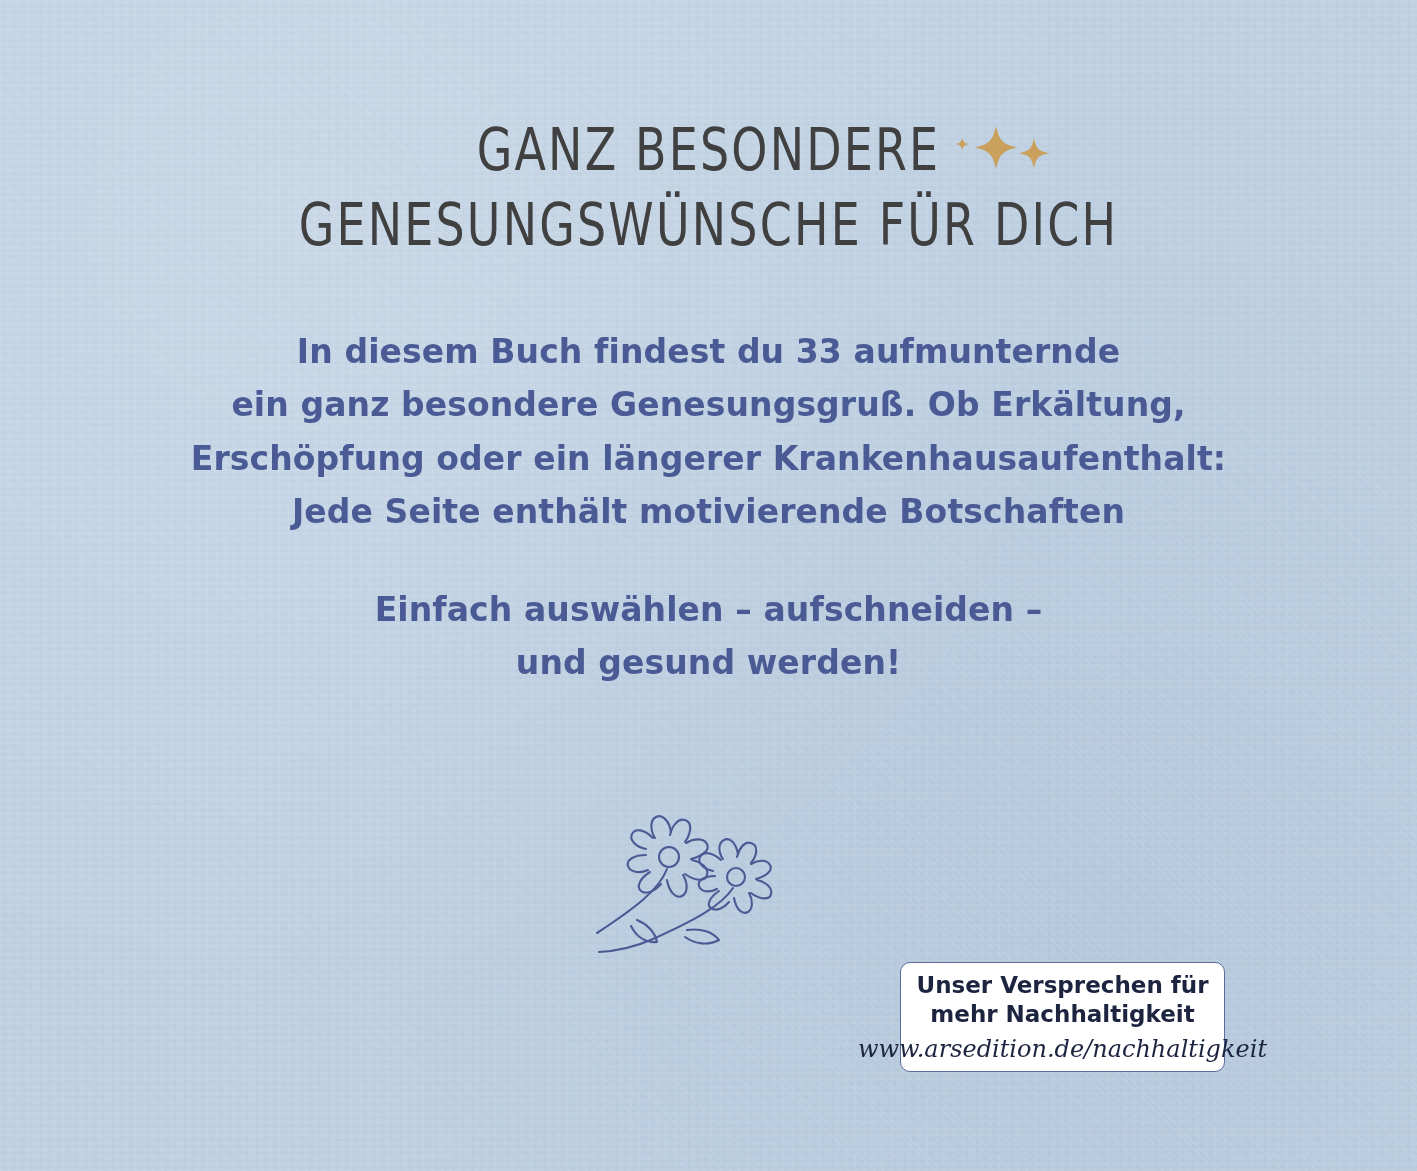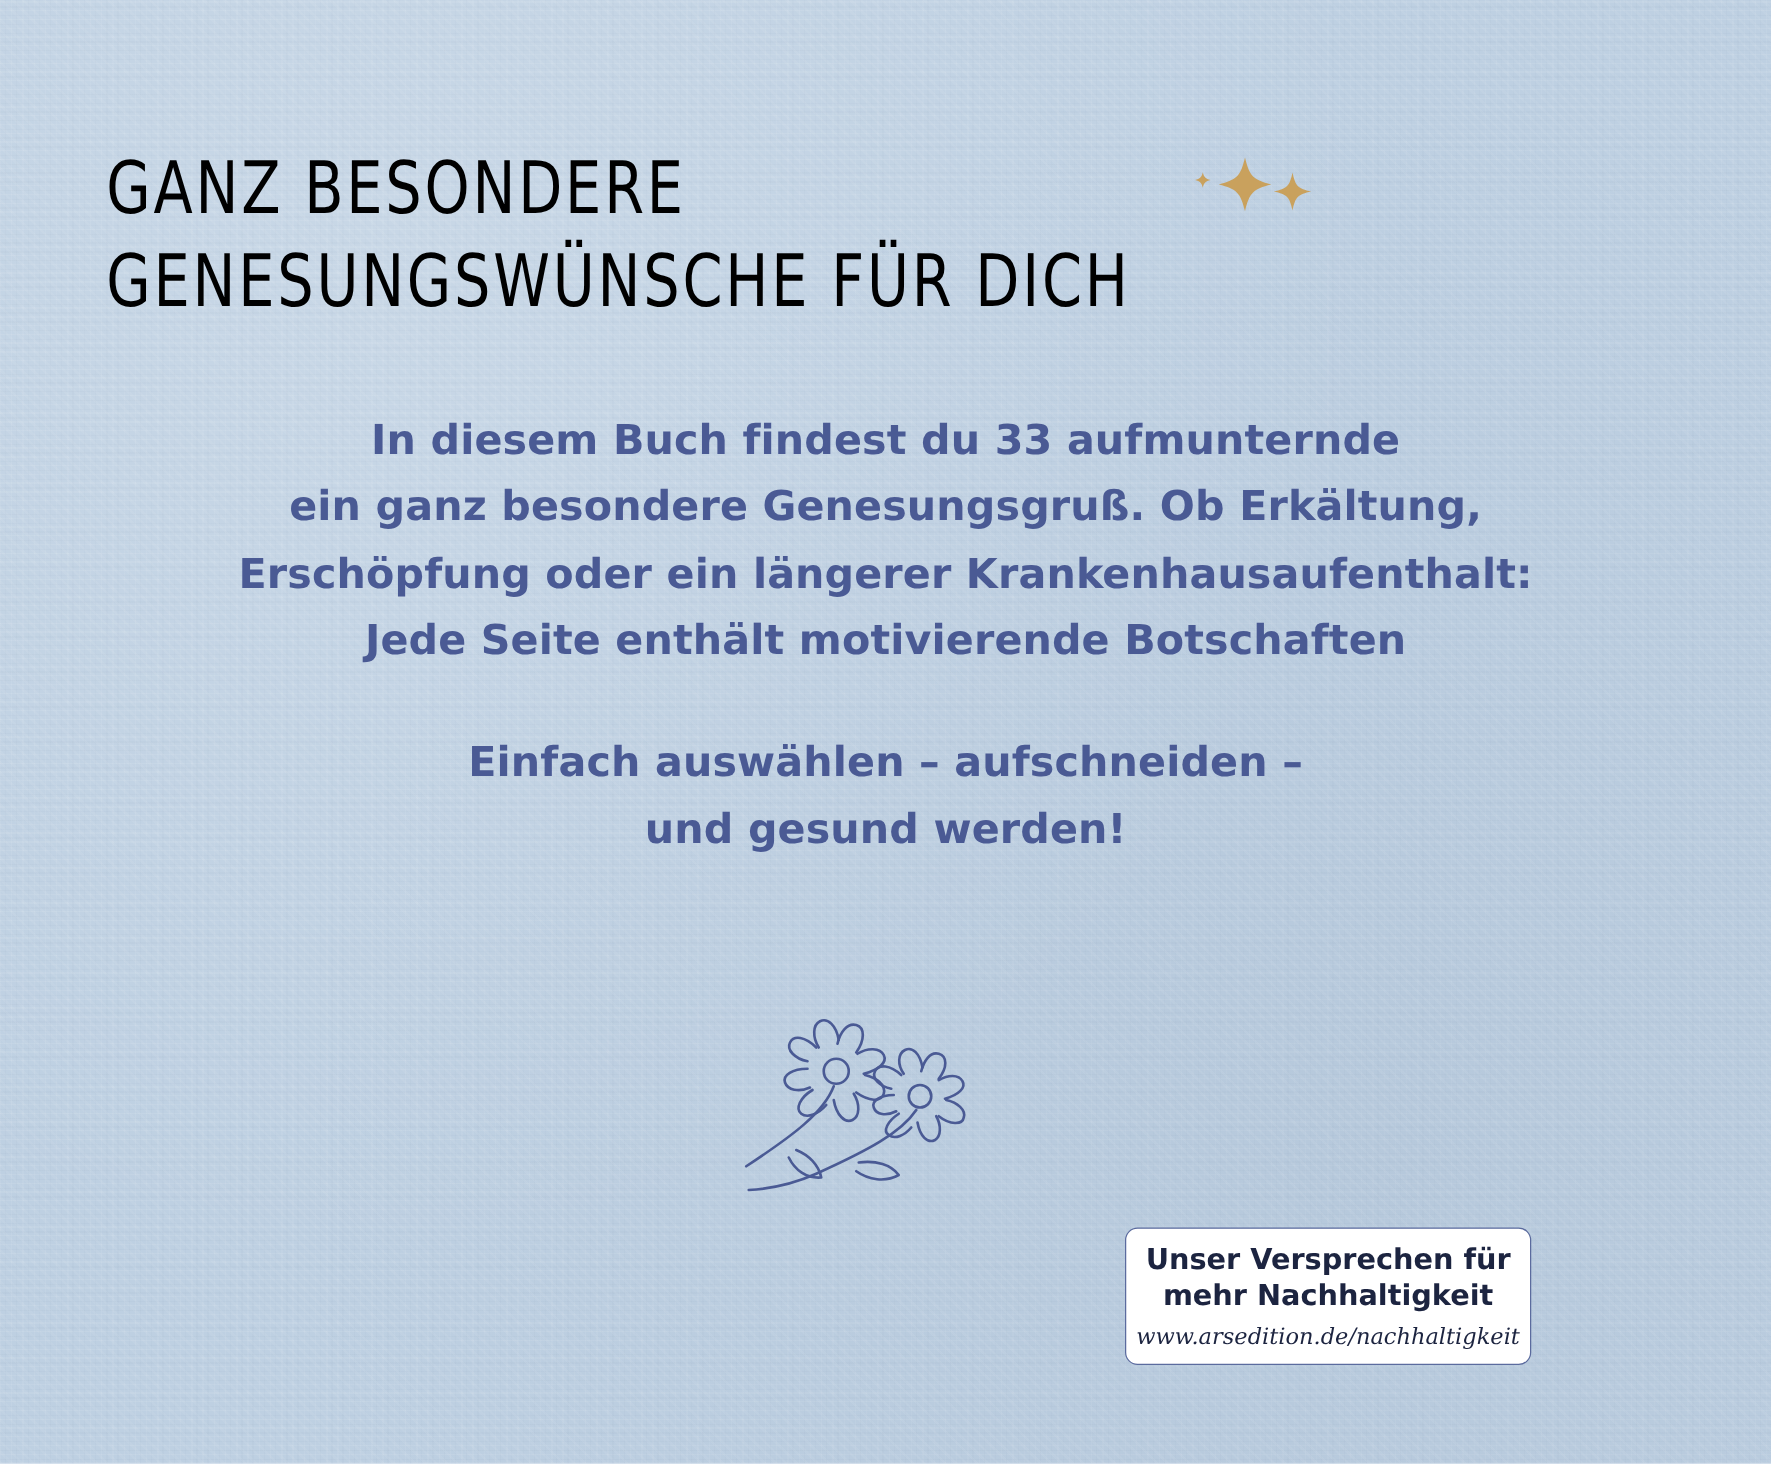--- a/index.html
+++ b/index.html
@@ -78,22 +78,22 @@
     width: 100%;
     height: 100%;
   }
 
   
   .headline {
     position: absolute;
     top: 118px;
     left: 0;
     width: 100%;
-    text-align: left;
-    color: #000000;
+    text-align: center;
+    color: #404040;
     font-family: "DejaVu Sans Condensed", "Liberation Sans Narrow", "Liberation Sans", sans-serif;
     font-weight: 400;
     letter-spacing: 2.5px;
     line-height: 1.12;
     text-transform: uppercase;
   }
   .headline-line {
     display: block;
     white-space: nowrap;
   }
@@ -155,36 +155,35 @@
     height: 110px;
     background: #ffffff;
     border: 1.5px solid #5b6b9e;
     border-radius: 10px;
     display: flex;
     flex-direction: column;
     align-items: center;
     justify-content: center;
     box-sizing: border-box;
     padding: 8px 10px;
-    margin-top: 20px;
   }
   .badge-title {
     color: #1c2440;
     font-family: "DejaVu Sans", sans-serif;
     font-size: 23px;
     font-weight: 700;
     line-height: 1.25;
     text-align: center;
   }
   .badge-url {
     margin-top: 7px;
     color: #1c2440;
     font-family: "DejaVu Serif", serif;
     font-style: italic;
-    font-size: 18px;
+    font-size: 24px;
     text-align: center;
   }
 </style>
 </head>
 <body>
 
 <div class="page">
 
   <div class="texture-a"></div>
   <div class="texture-b"></div>

